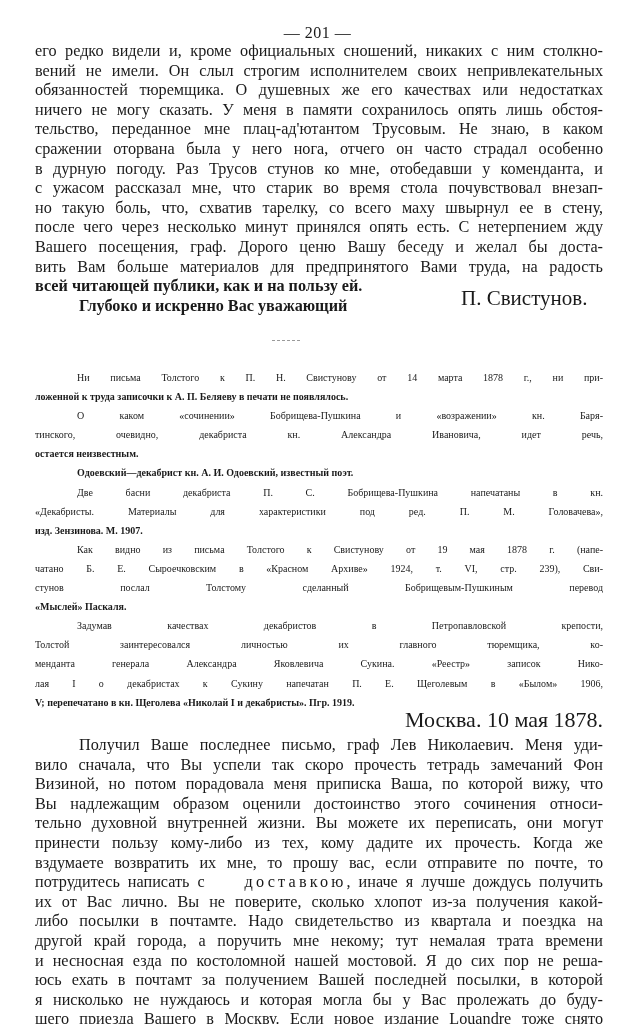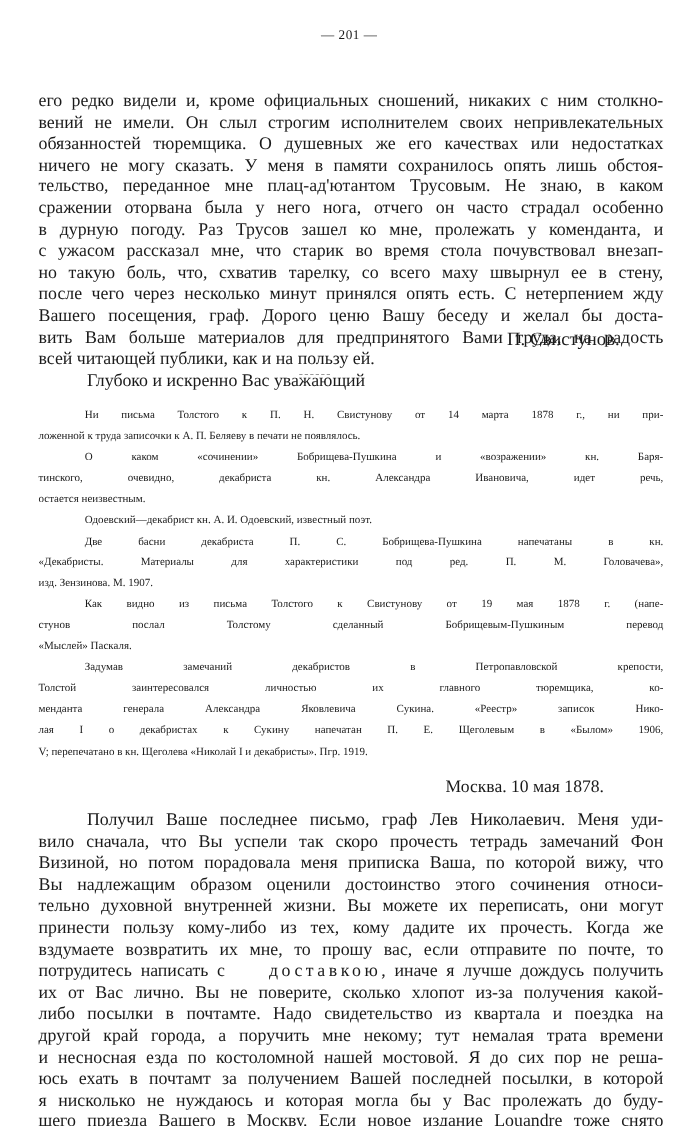--- a/index.html
+++ b/index.html
@@ -4,59 +4,59 @@
 <style>
   html, body { margin: 0; padding: 0; background: #ffffff; }
   body {
     width: 635px; height: 1024px; position: relative; overflow: hidden;
     font-family: "Liberation Serif", "DejaVu Serif", serif;
     color: #1a1a1a;
   }
   .page { position: absolute; left: 0; top: 0; width: 635px; height: 1024px; }
   .pagenum {
     position: absolute; top: 24px; left: 0; width: 635px; text-align: center;
-    font-size: 12px; letter-spacing: 0.5px;
+    font-size: 16px; letter-spacing: 0.5px;
   }
   .block { position: absolute; left: 35px; width: 568px; }
   .line {
     display: block; height: 19.6px; line-height: 19.6px; white-space: nowrap;
     font-size: 16.2px; text-align: justify; text-align-last: justify;
     font-stretch: condensed;
   }
   .notes .line { height: 19.1px; line-height: 19.1px; font-size: 10px; }
-  .line.last { text-align-last: left; }
+  .line.last { text-align-last: left; font-weight: bold; }
   .line.indent { padding-left: 44px; box-sizing: border-box; }
   .notes .line.indent { padding-left: 42px; }
   .sig {
-    position: absolute; top: 299px; left: 461px; font-size: 17px;
+    position: absolute; top: 286px; left: 461px; font-size: 21px;
   }
   .sep {
     position: absolute; top: 340px; left: 272px; width: 28px; height: 1px;
     border-top: 1px dashed #9a9a9a;
   }
   .date {
-    position: absolute; top: 707px; left: 405px; font-size: 16px;
+    position: absolute; top: 707px; left: 405px; font-size: 22px;
   }
   .sp { letter-spacing: 3.2px; margin-left: 32px; }
 </style>
 </head>
 <body>
 
 <div class="page">
 
   <div class="pagenum">— 201 —</div>
 
-  <div class="block letter1" style="top:42px;margin-top:40px;">
+  <div class="block letter1" style="top:42px;">
     <span class="line">его редко видели и, кроме официальных сношений, никаких с ним столкно-</span>
     <span class="line">вений не имели. Он слыл строгим исполнителем своих непривлекательных</span>
     <span class="line">обязанностей тюремщика. О душевных же его качествах или недостатках</span>
     <span class="line">ничего не могу сказать. У меня в памяти сохранилось опять лишь обстоя-</span>
     <span class="line">тельство, переданное мне плац-ад'ютантом Трусовым. Не знаю, в каком</span>
     <span class="line">сражении оторвана была у него нога, отчего он часто страдал особенно</span>
-    <span class="line">в дурную погоду. Раз Трусов зашел ко мне, пролежать у коменданта, и</span>
+    <span class="line">в дурную погоду. Раз Трусов стунов ко мне, отобедавши у коменданта, и</span>
     <span class="line">с ужасом рассказал мне, что старик во время стола почувствовал внезап-</span>
     <span class="line">но такую боль, что, схватив тарелку, со всего маху швырнул ее в стену,</span>
     <span class="line">после чего через несколько минут принялся опять есть. С нетерпением жду</span>
     <span class="line">Вашего посещения, граф. Дорого ценю Вашу беседу и желал бы доста-</span>
     <span class="line">вить Вам больше материалов для предпринятого Вами труда, на радость</span>
     <span class="line last">всей читающей публики, как и на пользу ей.</span>
     <span class="line last indent">Глубоко и искренно Вас уважающий</span>
   </div>
   <div class="sig">П. Свистунов.</div>
 
@@ -66,23 +66,24 @@
     <span class="line indent">Ни письма Толстого к П. Н. Свистунову от 14 марта 1878 г., ни при-</span>
     <span class="line last">ложенной к труда записочки к А. П. Беляеву в печати не появлялось.</span>
     <span class="line indent">О каком «сочинении» Бобрищева-Пушкина и «возражении» кн. Баря-</span>
     <span class="line">тинского, очевидно, декабриста кн. Александра Ивановича, идет речь,</span>
     <span class="line last">остается неизвестным.</span>
     <span class="line last indent">Одоевский—декабрист кн. А. И. Одоевский, известный поэт.</span>
     <span class="line indent">Две басни декабриста П. С. Бобрищева-Пушкина напечатаны в кн.</span>
     <span class="line">«Декабристы. Материалы для характеристики под ред. П. М. Головачева»,</span>
     <span class="line last">изд. Зензинова. М. 1907.</span>
     <span class="line indent">Как видно из письма Толстого к Свистунову от 19 мая 1878 г. (напе-</span>
+    <span class="line">чатано Б. Е. Сыроечковским в «Красном Архиве» 1924, т. VI, стр. 239), Сви-</span>
     <span class="line">стунов послал Толстому сделанный Бобрищевым-Пушкиным перевод</span>
     <span class="line last">«Мыслей» Паскаля.</span>
-    <span class="line indent">Задумав замечаний декабристов в Петропавловской крепости,</span>
+    <span class="line indent">Задумав качествах декабристов в Петропавловской крепости,</span>
     <span class="line">Толстой заинтересовался личностью их главного тюремщика, ко-</span>
     <span class="line">менданта генерала Александра Яковлевича Сукина. «Реестр» записок Нико-</span>
     <span class="line">лая I о декабристах к Сукину напечатан П. Е. Щеголевым в «Былом» 1906,</span>
     <span class="line last">V; перепечатано в кн. Щеголева «Николай I и декабристы». Пгр. 1919.</span>
   </div>
 
   <div class="date">Москва. 10 мая 1878.</div>
 
   <div class="block letter2" style="top:736px;">
     <span class="line indent">Получил Ваше последнее письмо, граф Лев Николаевич. Меня уди-</span>

